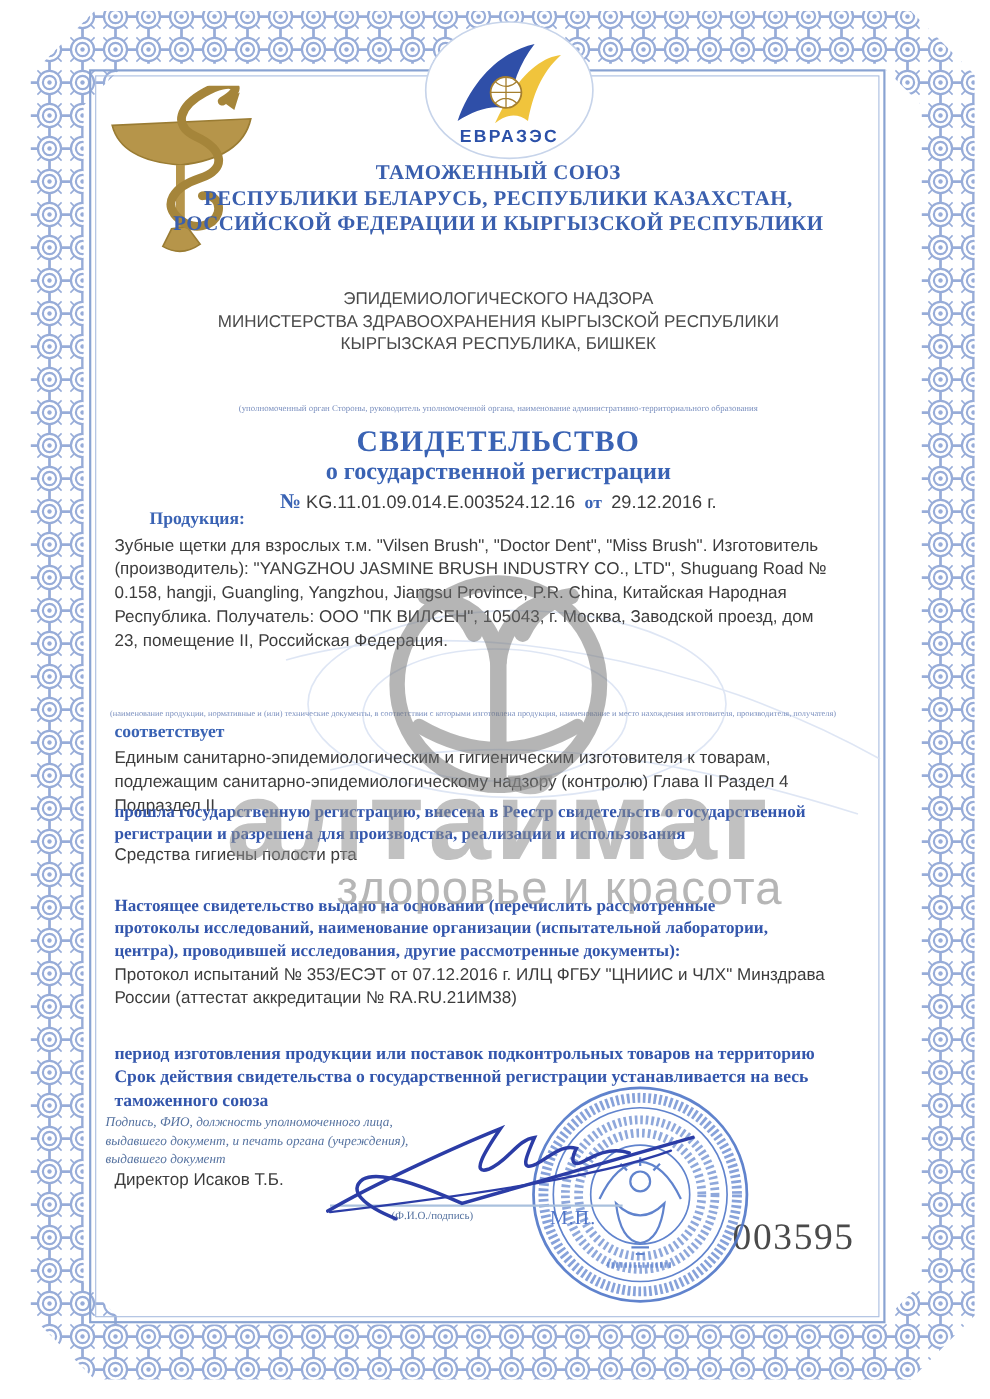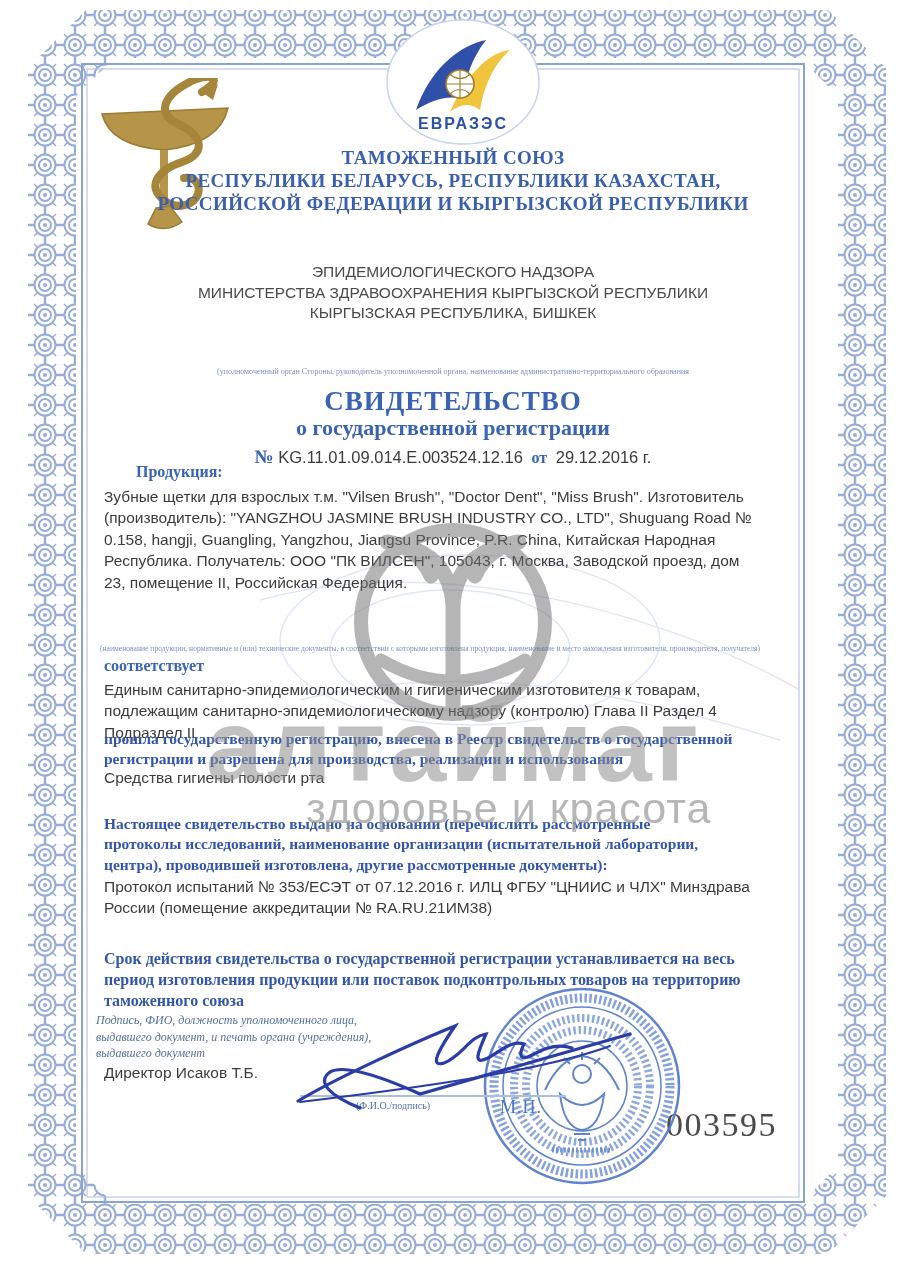--- a/index.html
+++ b/index.html
@@ -137,30 +137,30 @@
 
   <div class="abs serifB reg-state">
     <div>прошла государственную регистрацию, внесена в Реестр свидетельств о государственной</div>
     <div>регистрации и разрешена для производства, реализации и использования</div>
   </div>
   <div class="abs body-text category">Средства гигиены полости рта</div>
 
   <div class="abs serifB basis-label">
     <div>Настоящее свидетельство выдано на основании (перечислить рассмотренные</div>
     <div>протоколы исследований, наименование организации (испытательной лаборатории,</div>
-    <div>центра), проводившей изготовлена, другие рассмотренные документы):</div>
+    <div>центра), проводившей исследования, другие рассмотренные документы):</div>
   </div>
   <div class="abs body-text basis-text">
     <div>Протокол испытаний № 353/ЕСЭТ от 07.12.2016 г. ИЛЦ ФГБУ "ЦНИИС и ЧЛХ" Минздрава</div>
-    <div>России (помещение аккредитации № RA.RU.21ИМ38)</div>
+    <div>России (аттестат аккредитации № RA.RU.21ИМ38)</div>
   </div>
 
   <div class="abs serifB validity">
+    <div>период изготовления продукции или поставок подконтрольных товаров на территорию</div>
     <div>Срок действия свидетельства о государственной регистрации устанавливается на весь</div>
-    <div>период изготовления продукции или поставок подконтрольных товаров на территорию</div>
     <div>таможенного союза</div>
   </div>
 
   <div class="abs serif sign-cap">
     <div>Подпись, ФИО, должность уполномоченного лица,</div>
     <div>выдавшего документ, и печать органа (учреждения),</div>
     <div>выдавшего документ</div>
   </div>
 
   <div class="abs signer">Директор Исаков Т.Б.</div>

